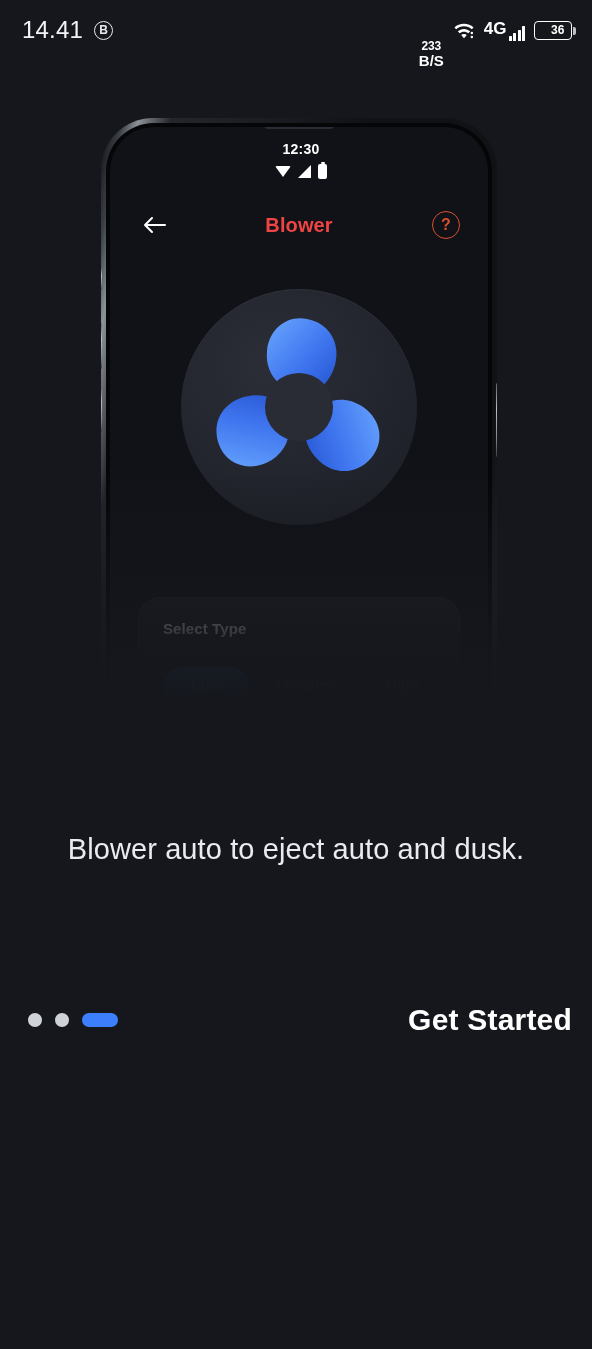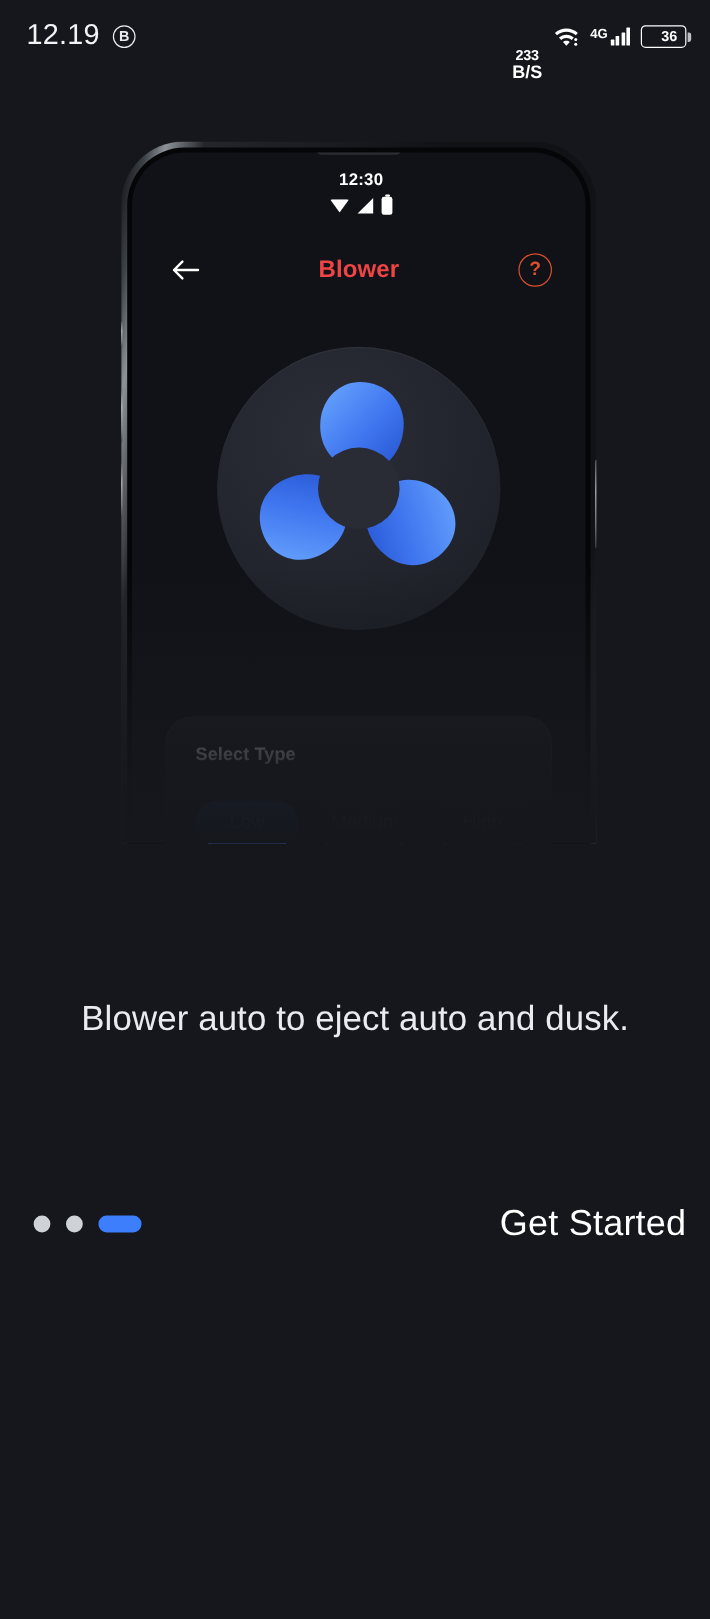--- a/index.html
+++ b/index.html
@@ -64,21 +64,21 @@
     line-height: 1;
     color: #ffffff;
     margin-top: 48px;
   }
   .netspeed .rate { font-size: 12px; font-weight: bold; letter-spacing: -0.2px;}
   .netspeed .unit { font-size: 15px; font-weight: bold; margin-top: 1px; }
 
   .wifi-icon { width: 22px; height: 20px; display: block; }
   .sig-wrap { display: flex; align-items: flex-end; gap: 1px; }
   .gen-label {
-    font-size: 11px; font-weight: bold; color: #fff;
+    font-size: 17px; font-weight: bold; color: #fff;
     align-self: flex-start; margin-bottom: 2px; margin-right: 1px;
   }
   .bars { display: flex; align-items: flex-end; gap: 1.5px; height: 15px; }
   .bars i { display: block; width: 3px; background: #ffffff; border-radius: 0.5px; }
   .bars i:nth-child(1){ height: 5px; }
   .bars i:nth-child(2){ height: 8px; }
   .bars i:nth-child(3){ height: 11px; }
   .bars i:nth-child(4){ height: 15px; }
 
   .battery {
@@ -332,34 +332,34 @@
     width: 14px; height: 14px;
     border-radius: 7px;
     background: #cfd2d6;
   }
   .dot.active {
     width: 36px;
     background: #3d7efc;
   }
   .cta {
     font-size: 30px;
-    font-weight: normal;
+    font-weight: bold;
     color: #ffffff;
     letter-spacing: 0.2px;
     cursor: pointer;
   }
 </style>
 </head>
 <body>
 
 <div class="screen">
 
   <div class="os-statusbar">
     <div class="os-sb-left">
-      <span class="os-time">12.19</span>
+      <span class="os-time">14.41</span>
       <span class="b-badge">B</span>
     </div>
     <div class="os-sb-right">
       <span class="netspeed">
         <span class="rate">233</span>
         <span class="unit">B/S</span>
       </span>
       <span>
         <svg class="wifi-icon" viewBox="0 0 24 22" aria-hidden="true">
           <path d="M12 4.2c4.1 0 7.8 1.5 10.5 4l-1.9 2.1C18.3 8.2 15.3 7 12 7S5.7 8.2 3.4 10.3L1.5 8.2C4.2 5.7 7.9 4.2 12 4.2z" fill="#ffffff"></path>

